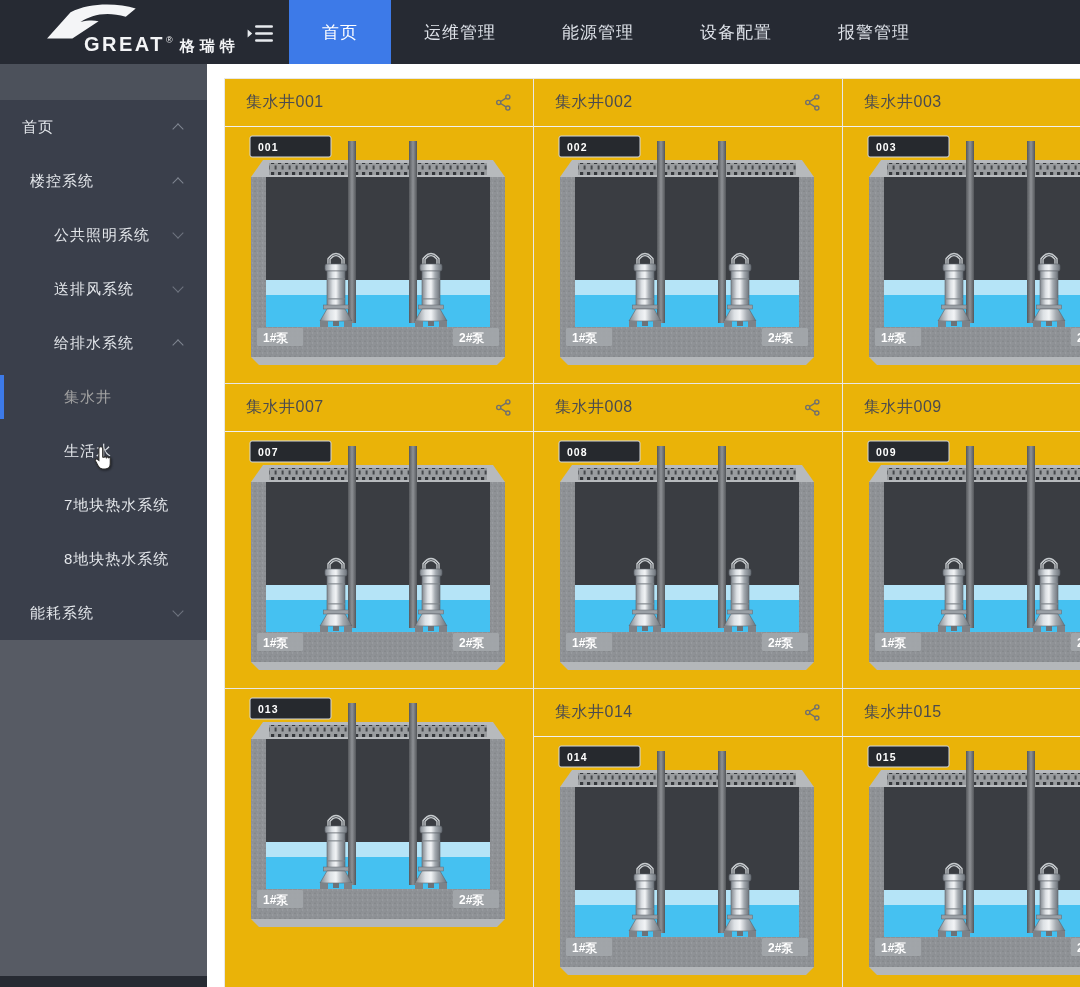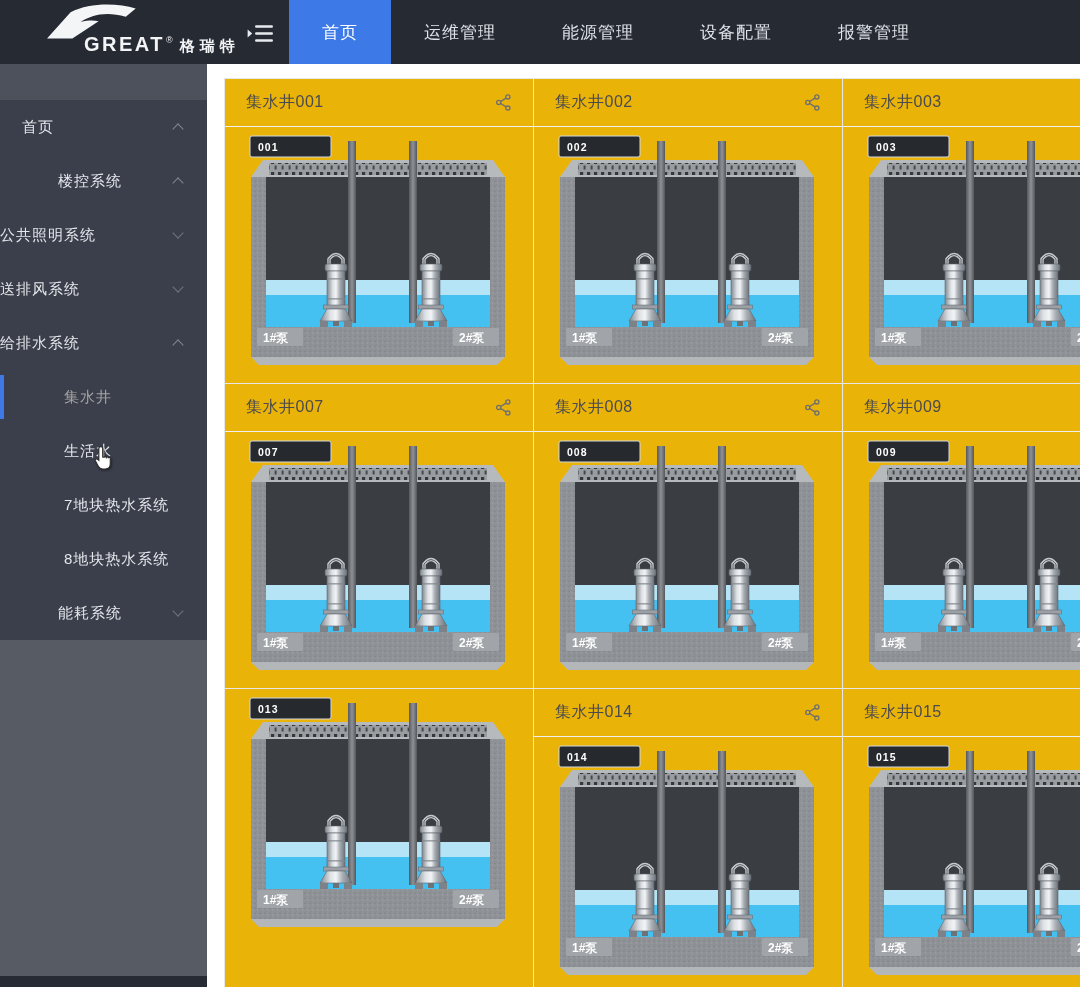--- a/index.html
+++ b/index.html
@@ -18,22 +18,22 @@
   .nav-items{display:flex;align-items:stretch;margin-left:3px;}
   .nav-item{display:flex;align-items:center;padding:0 33px;font-size:17px;color:#dee2e9;cursor:pointer;letter-spacing:1px;}
   .nav-item.active{background:#3d7ae8;color:#ffffff;}
 
   
   .sidebar{position:absolute;top:64px;left:0;width:207px;height:923px;background:#575b64;z-index:10;}
   .sidebar-topband{height:36px;background:#4c515b;}
   .menu{background:#3a3f4b;}
   .menu-item{position:relative;height:54px;display:flex;align-items:center;color:#e4e7eb;font-size:15px;cursor:pointer;letter-spacing:1px;}
   .menu-item.lv1{padding-left:22px;}
-  .menu-item.lv2{padding-left:58px;}
-  .menu-item.lv3{}
+  .menu-item.lv2{padding-left:30px;}
+  .menu-item.lv3{padding-left:54px;}
   .menu-item.lv4{padding-left:64px;}
   .menu-item.active{color:#a3a3a3;}
   .menu-item.active::before{content:'';position:absolute;left:0;top:5px;bottom:5px;width:4px;background:#3d7ae8;}
   .chev{position:absolute;right:25px;top:50%;width:7px;height:7px;border-right:1.6px solid #80869233;border-right-color:#808692;border-bottom:1.6px solid #808692;}
   .chev-up{transform:translateY(-25%) rotate(-135deg);}
   .chev-down{transform:translateY(-75%) rotate(45deg);opacity:.75;}
   .sidebar-bottom-strip{position:absolute;left:0;bottom:0;width:207px;height:11px;background:#272b33;}
 
   
   .content{position:absolute;left:207px;top:64px;width:873px;height:923px;background:#fff;overflow:hidden;}

